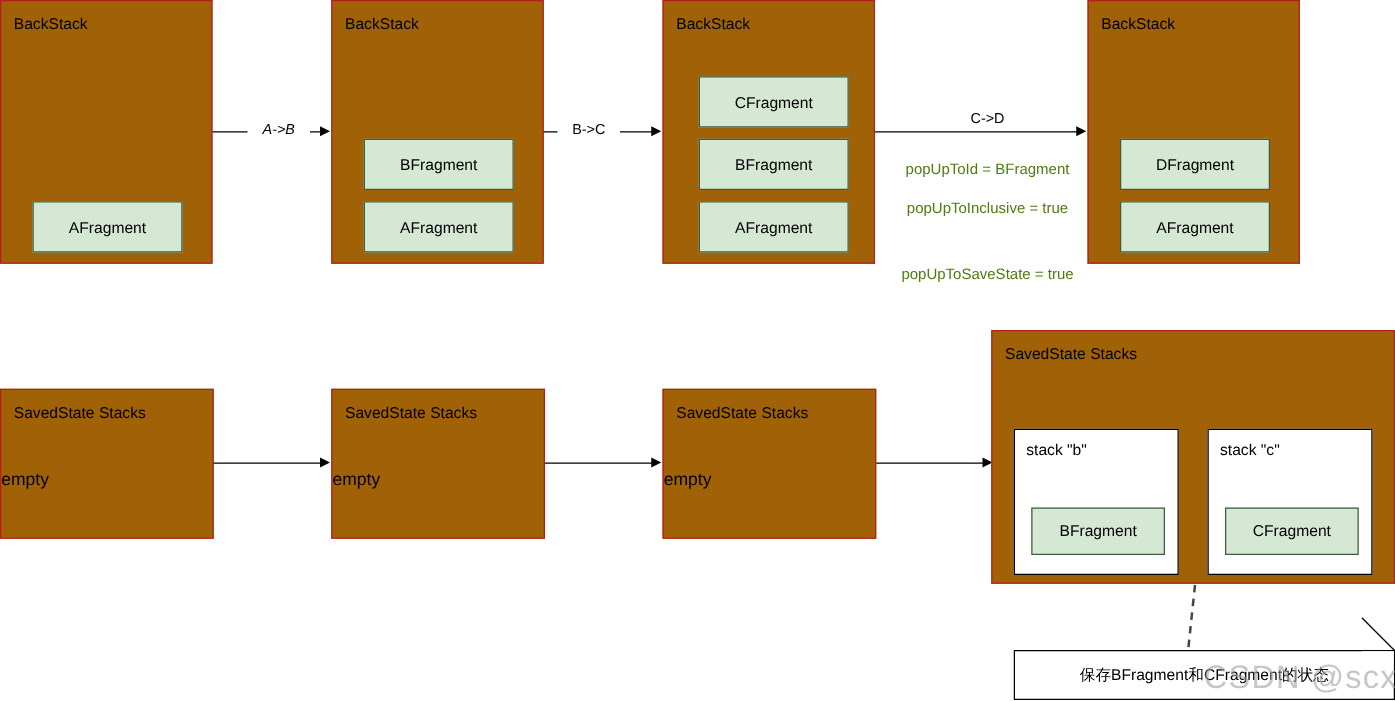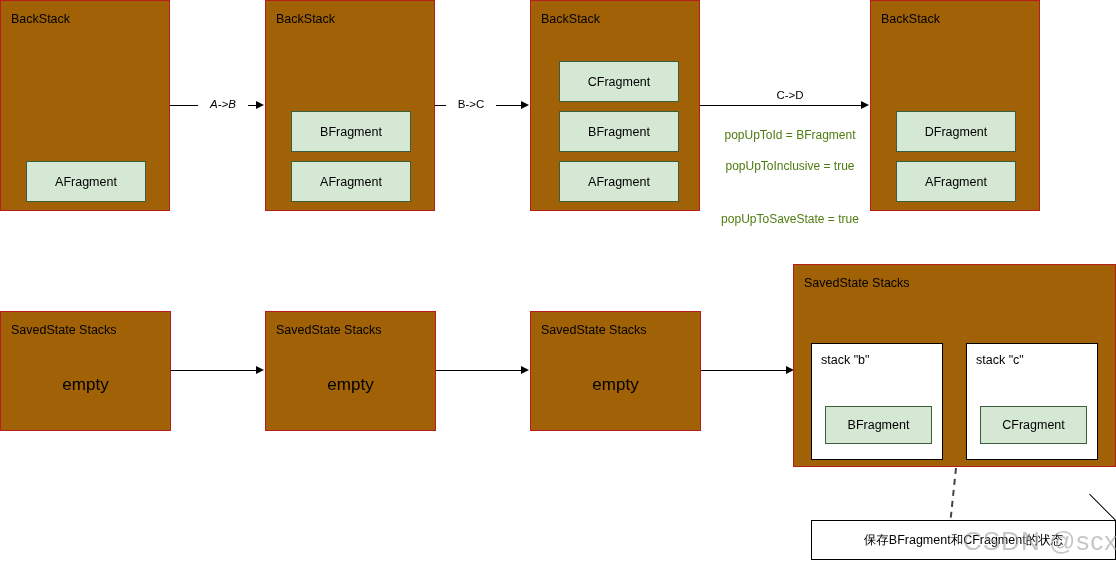--- a/index.html
+++ b/index.html
@@ -36,22 +36,22 @@
     background: #d5e8d4;
     display: flex;
     align-items: center;
     justify-content: center;
     font-size: 12.5px;
     color: #000000;
   }
   .empty-label {
     position: absolute;
     width: 100%;
-    text-align: center;
-    font-size: 17px;
+    text-align: left;
+    font-size: 14px;
     color: #000000;
   }
   .edge-line {
     position: absolute;
     height: 1px;
     background: #000000;
   }
   .edge-arrow {
     position: absolute;
     width: 0;

